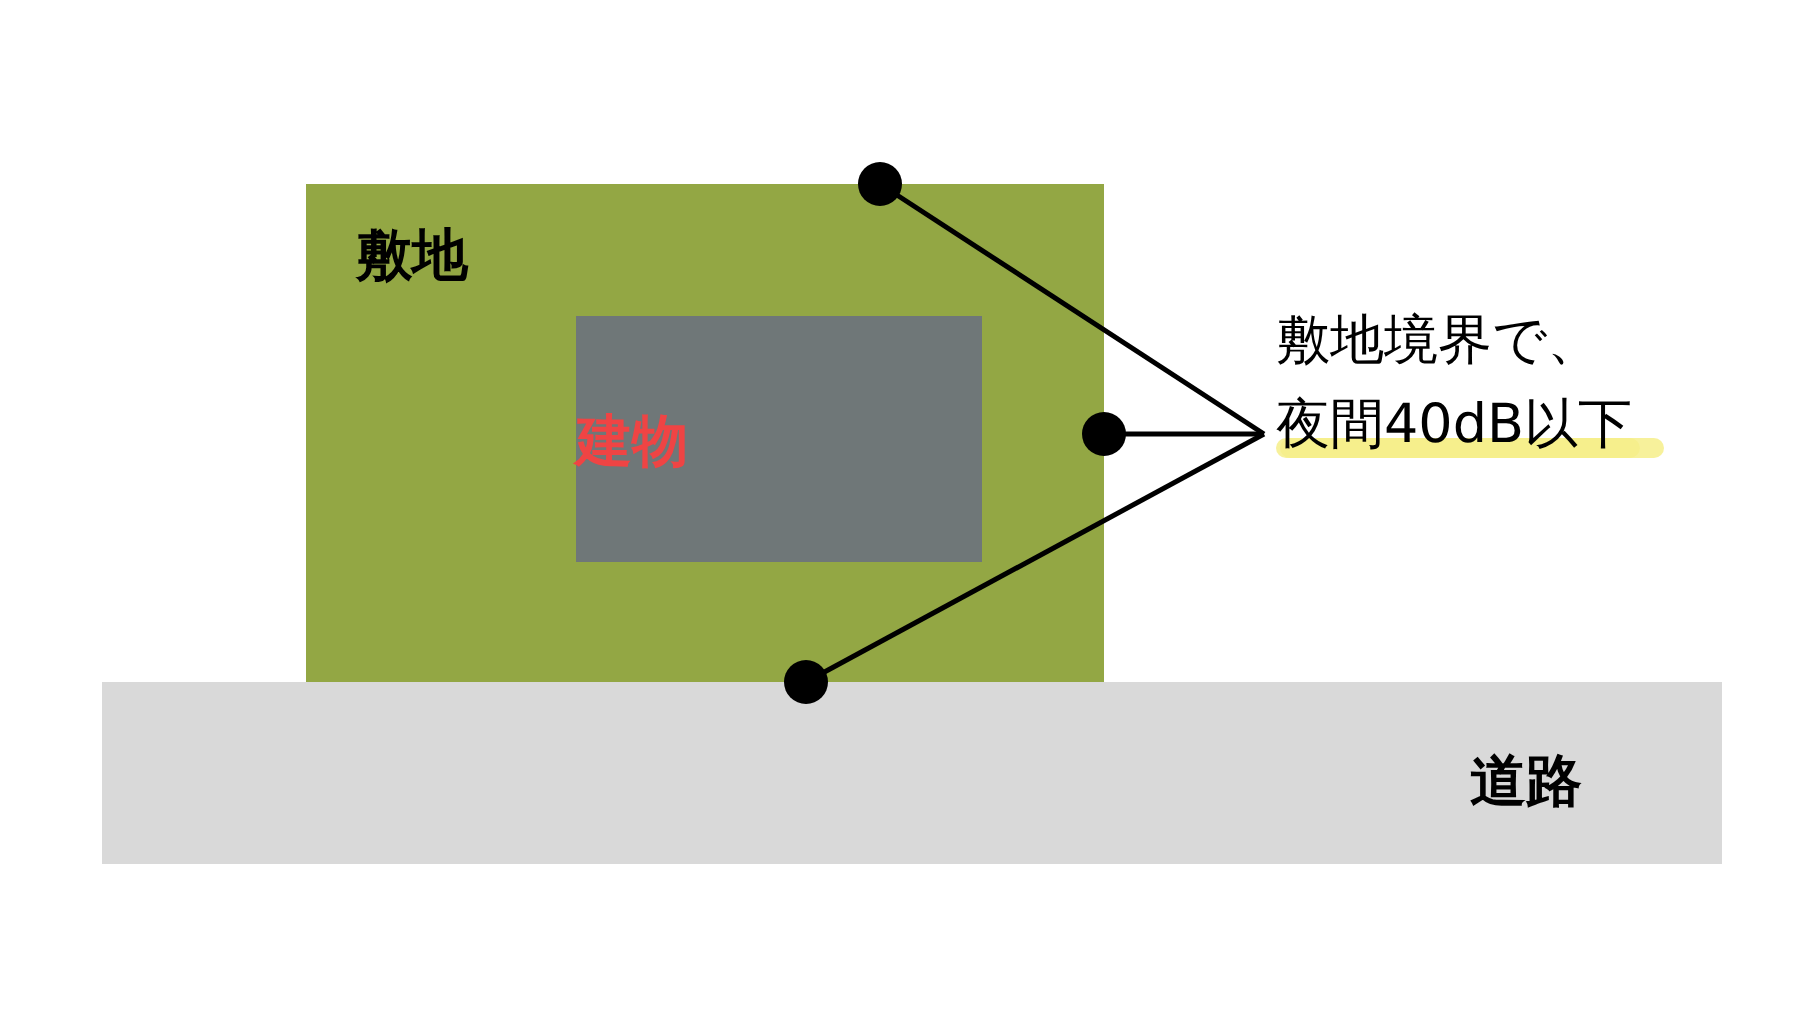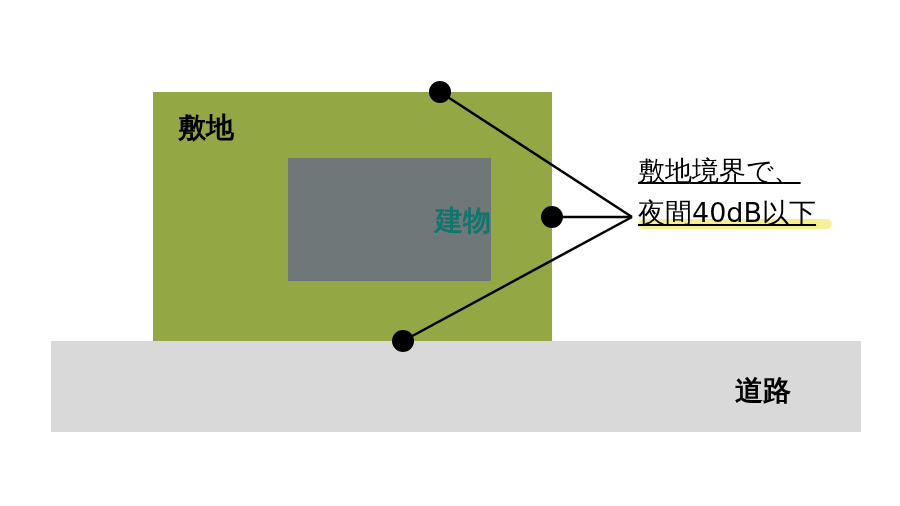--- a/index.html
+++ b/index.html
@@ -2,26 +2,26 @@
 <html><head>
   <meta charset="utf-8">
   <style>
     html, body { margin:0; padding:0; background:#ffffff; }
     body { width:900px; height:506px; position:relative; overflow:hidden; font-family:"DejaVu Sans", sans-serif; }
     .road { position:absolute; left:51px; top:341px; width:810px; height:91px; background:#d9d9d9; }
     .road-label { position:absolute; left:735px; top:372px; font-size:28px; font-weight:bold; color:#000; }
     .site { position:absolute; left:153px; top:92px; width:399px; height:249px; background:#93a744; }
     .site-label { position:absolute; left:178px; top:109px; font-size:28px; font-weight:bold; color:#000; }
     .building { position:absolute; left:288px; top:158px; width:203px; height:123px; background:#6f7778; }
-    .building-label { position:absolute; left:288px; top:202px; width:203px; text-align:right; font-size:28px; font-weight:bold; color:#0f766e; }
+    .building-label { position:absolute; left:288px; top:202px; width:203px; text-align:left; font-size:28px; font-weight:bold; color:#ef4444; }
     svg.lines { position:absolute; left:0; top:0; width:900px; height:506px; }
     .note { position:absolute; left:638px; top:150px; font-size:27px; line-height:42px; color:#000; }
     .note .line { display:block; position:relative; white-space:nowrap; }
     .hl { position:absolute; height:10px; background:#f6ee8a; border-radius:6px; opacity:0.85; }
-    .note .txt { position:relative;text-decoration:underline; }
+    .note .txt { position:relative; }
   </style>
 </head>
 <body>
 
 <div class="road"></div>
 <div class="road-label">道路</div>
 
 <div class="site"></div>
 <div class="site-label">敷地</div>
 

